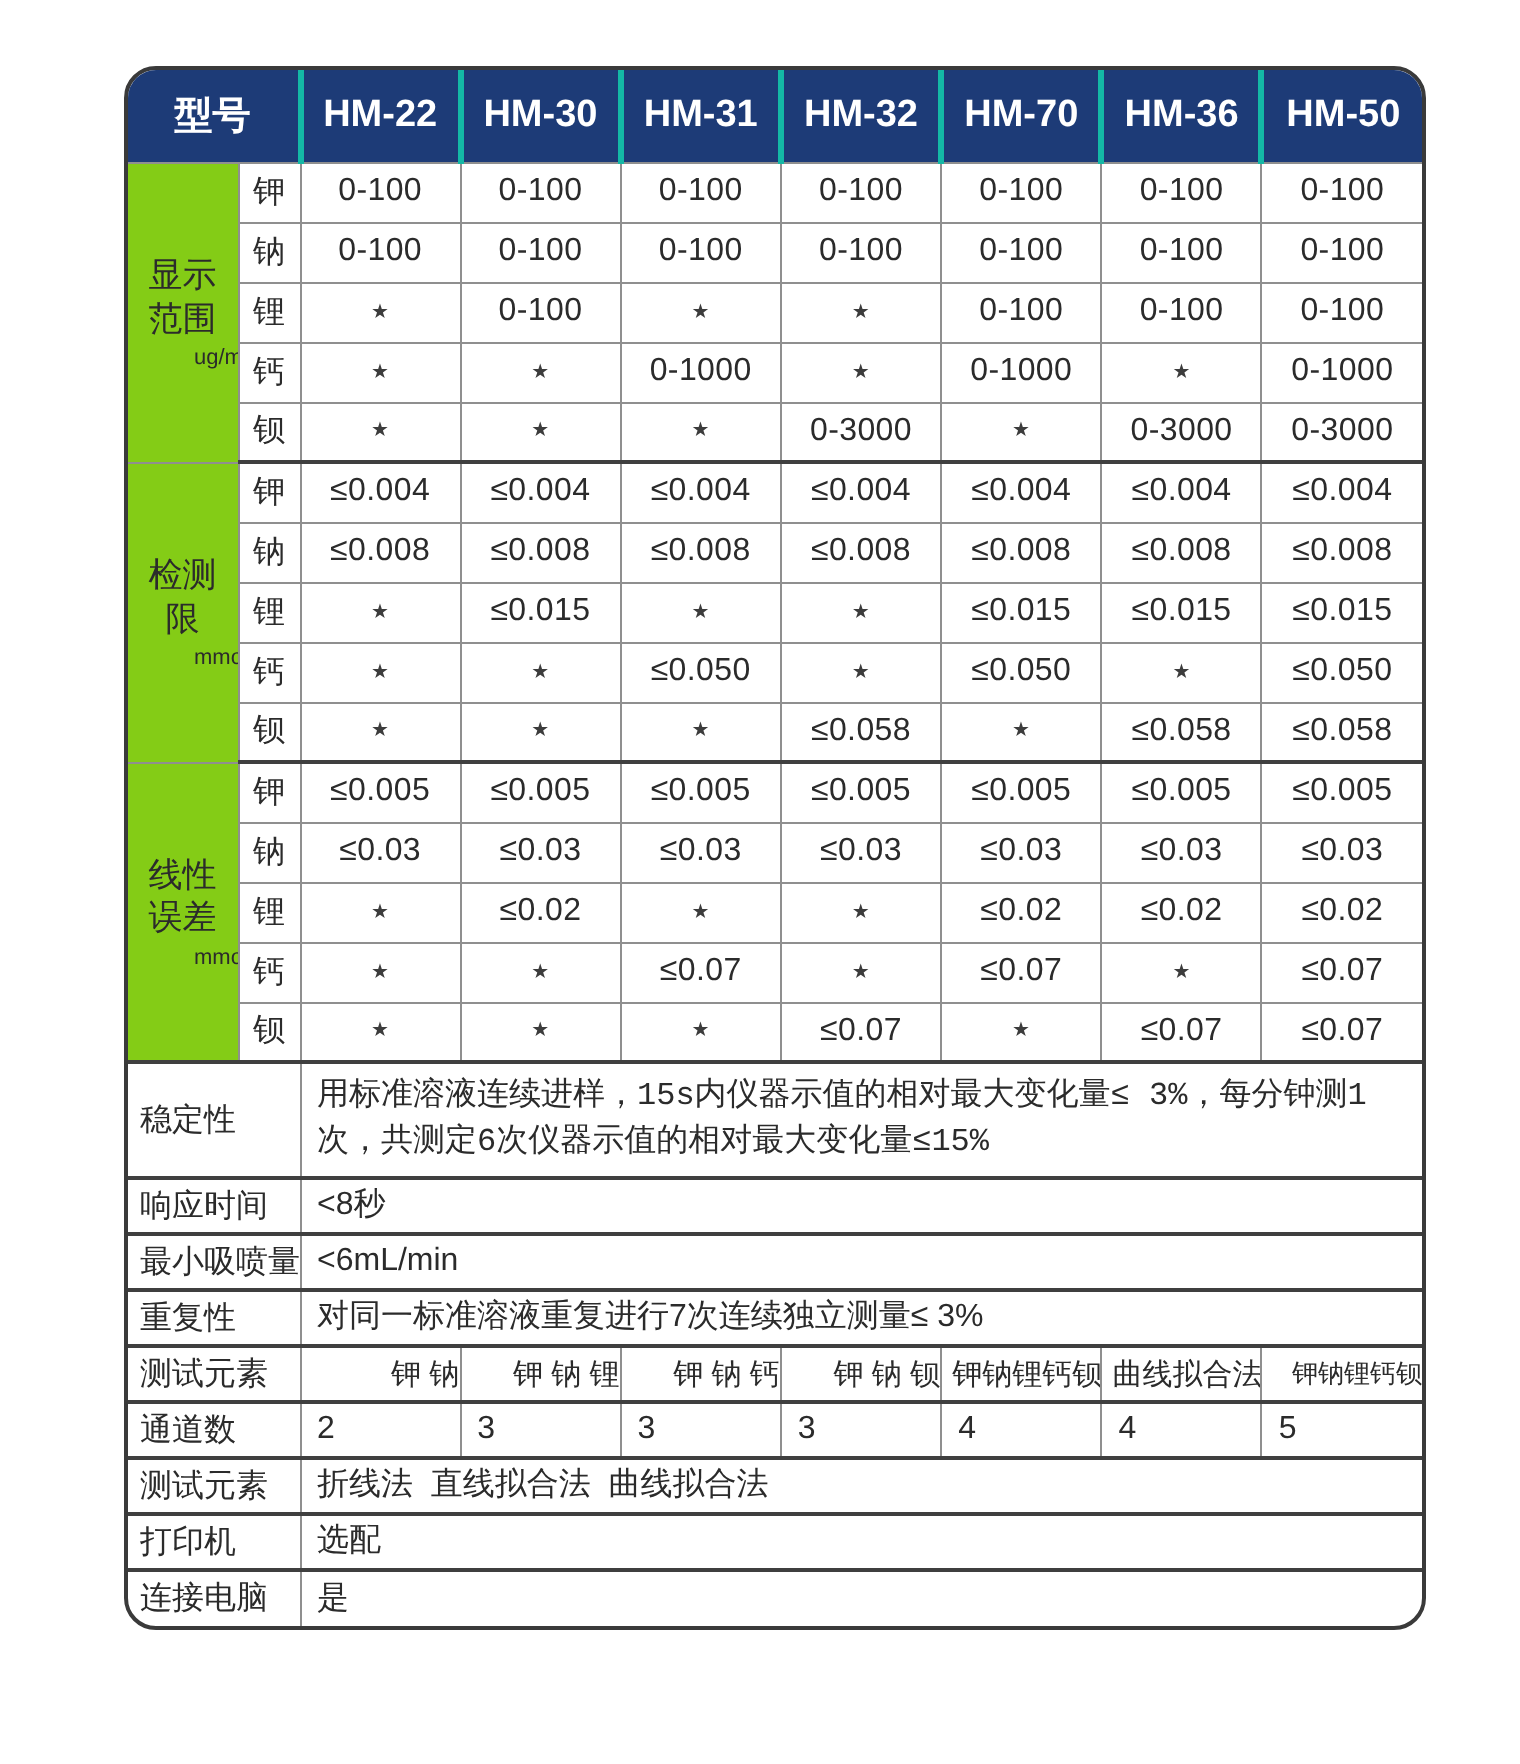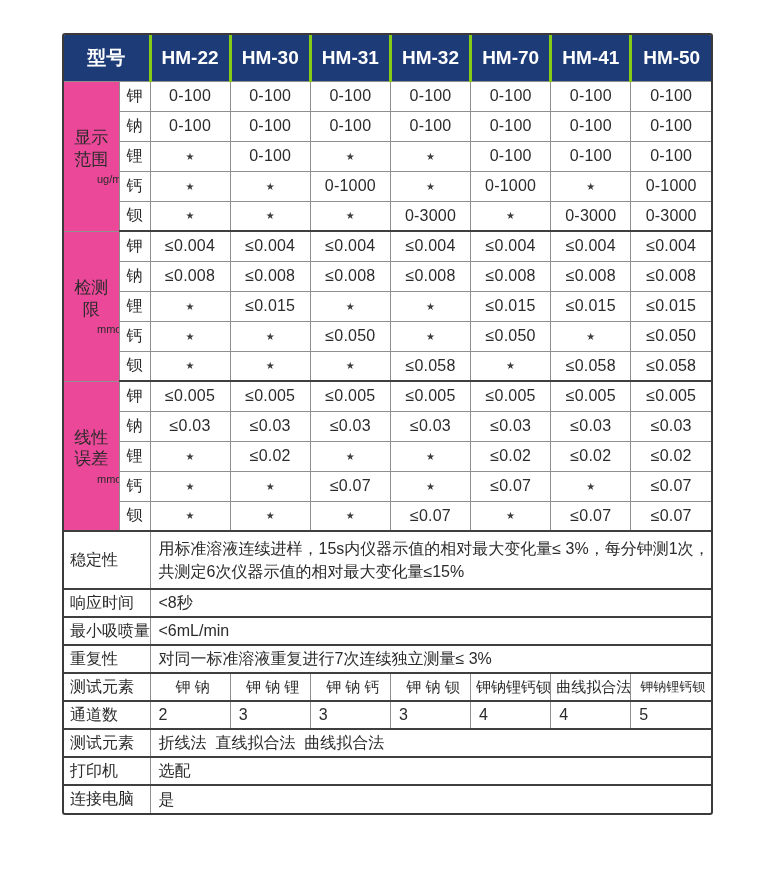--- a/index.html
+++ b/index.html
@@ -10,21 +10,21 @@
     height: 882px;
     font-family: "Liberation Sans", "DejaVu Sans", sans-serif;
     color: #2b2b2b;
   }
   .table-wrap {
     position: absolute;
     left: 62px;
     top: 33px;
     width: 647px;
     border: 2px solid #3a3a3a;
-    border-radius: 3px;
+    border-radius: 16px;
     overflow: hidden;
     background: #ffffff;
   }
   table {
     border-collapse: collapse;
     border-style: hidden; 
     table-layout: fixed;
     width: 100%;
     color: #2b2b2b;
   }
@@ -36,55 +36,55 @@
   }
   
   tr.head { height: 46px; }
   tr.head th {
     background: #1d3b77;
     color: #ffffff;
     font-size: 19px;
     font-weight: bold;
     text-align: center;
     border: none;
-    border-left: 3px solid #84cc16;
+    border-left: 3px solid #14b8a6;
     border-bottom: 1px solid #8f8f8f;
   }
   tr.head th:first-child { border-left: none; }
   
   tr.grid-row { height: 30px; }
-  td.group { text-align: center; background: #ec4899; }
+  td.group { text-align: center; background: #84cc16; }
   td.group .gline { font-size: 17px; line-height: 1.25; }
   td.group .unit { font-size: 11px; margin-top: 3px; margin-left: 33px; }
   td.elem { text-align: center; font-size: 16px; }
   td.val { text-align: center; font-size: 16px; letter-spacing: 0.2px; }
   td.val.star { font-size: 10px; color: #3c3c3c; }
   tr.sec-end td { border-bottom: 2px solid #3f3f3f; }
   
   tr.brow td { border-top: 2px solid #3f3f3f; }
   tr.h28 { height: 28px; }
-  tr.tall { height: 58px; }
+  tr.tall { height: 58px; font-family: Liberation Mono, monospace; }
   td.rlabel {
     font-size: 16px;
     padding-left: 6px;
     white-space: nowrap;
     text-align: left;
   }
   td.rvalue {
     font-size: 16px;
     padding-left: 8px;
     padding-right: 0;
     text-align: left;
     white-space: pre-wrap;
     line-height: 1.45;
   }
   td.mval {
     font-size: 15px;
     padding-left: 5px;
-    text-align: center;
+    text-align: right;
     white-space: nowrap;
     margin-top: 16px;
   }
   td.mval.sm { font-size: 13px; padding-left: 3px; }
   td.chval { font-size: 16px; padding-left: 8px; text-align: left; }
 </style>
 </head>
 <body>
 
 <div class="table-wrap">
@@ -101,21 +101,21 @@
         <col>
     </colgroup>
     <thead>
       <tr class="head">
         <th colspan="2">型号</th>
         <th>HM-22</th>
         <th>HM-30</th>
         <th>HM-31</th>
         <th>HM-32</th>
         <th>HM-70</th>
-        <th>HM-41</th>
+        <th>HM-36</th>
         <th>HM-50</th>
       </tr>
     </thead>
     <tbody id="spec-body">
         <tr class="grid-row">
           <td class="group" rowspan="5">
             <div class="gline">显示</div>
             <div class="gline">范围</div>
             <div class="unit">ug/ml</div>
           </td>

